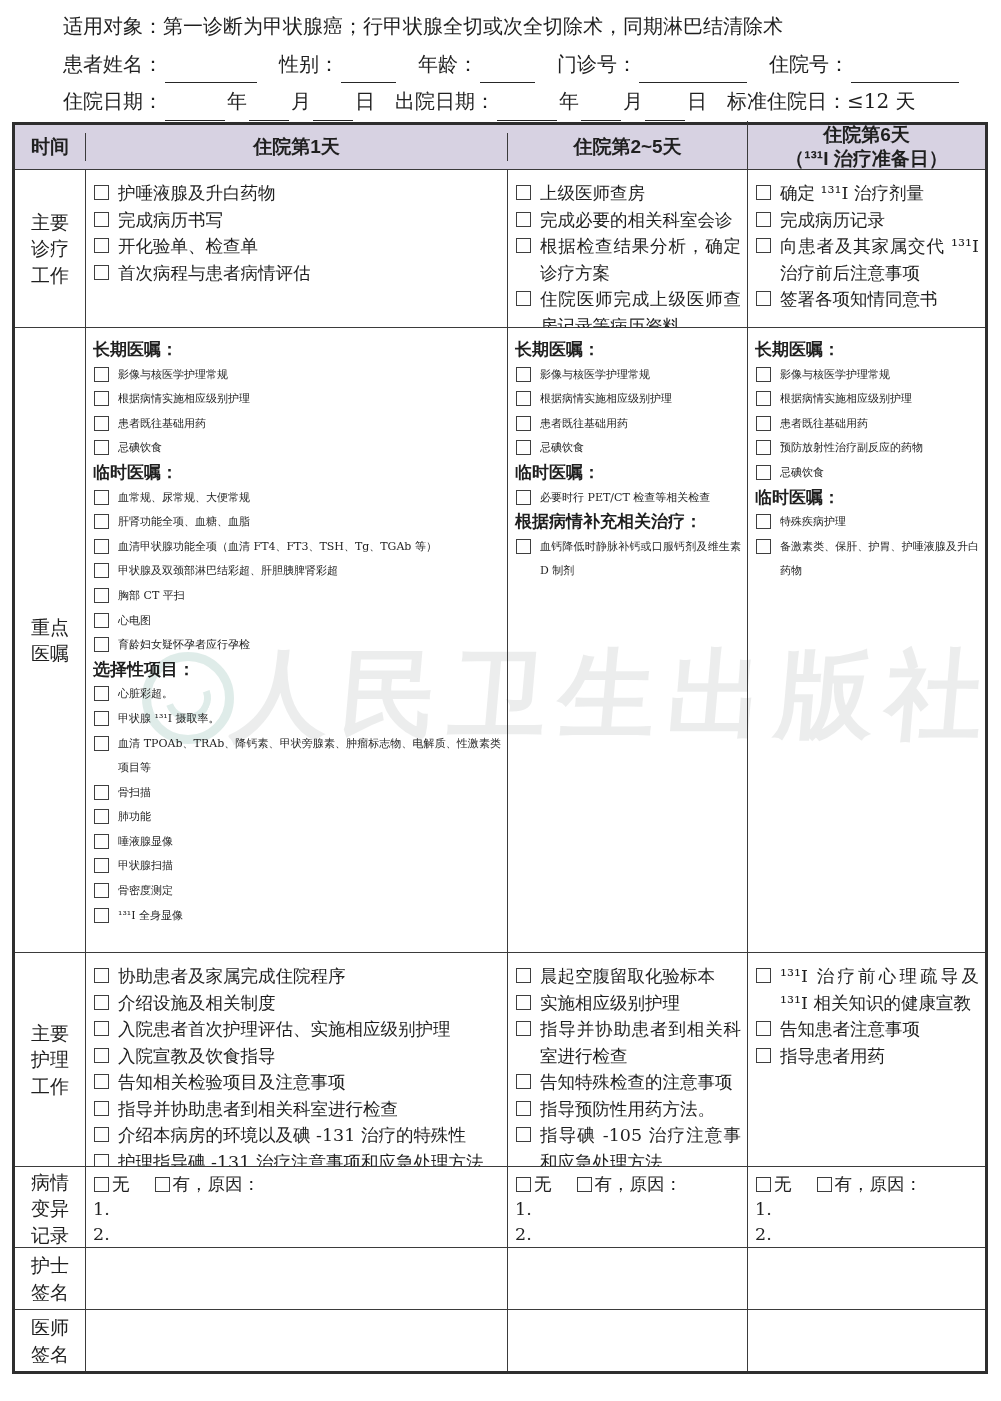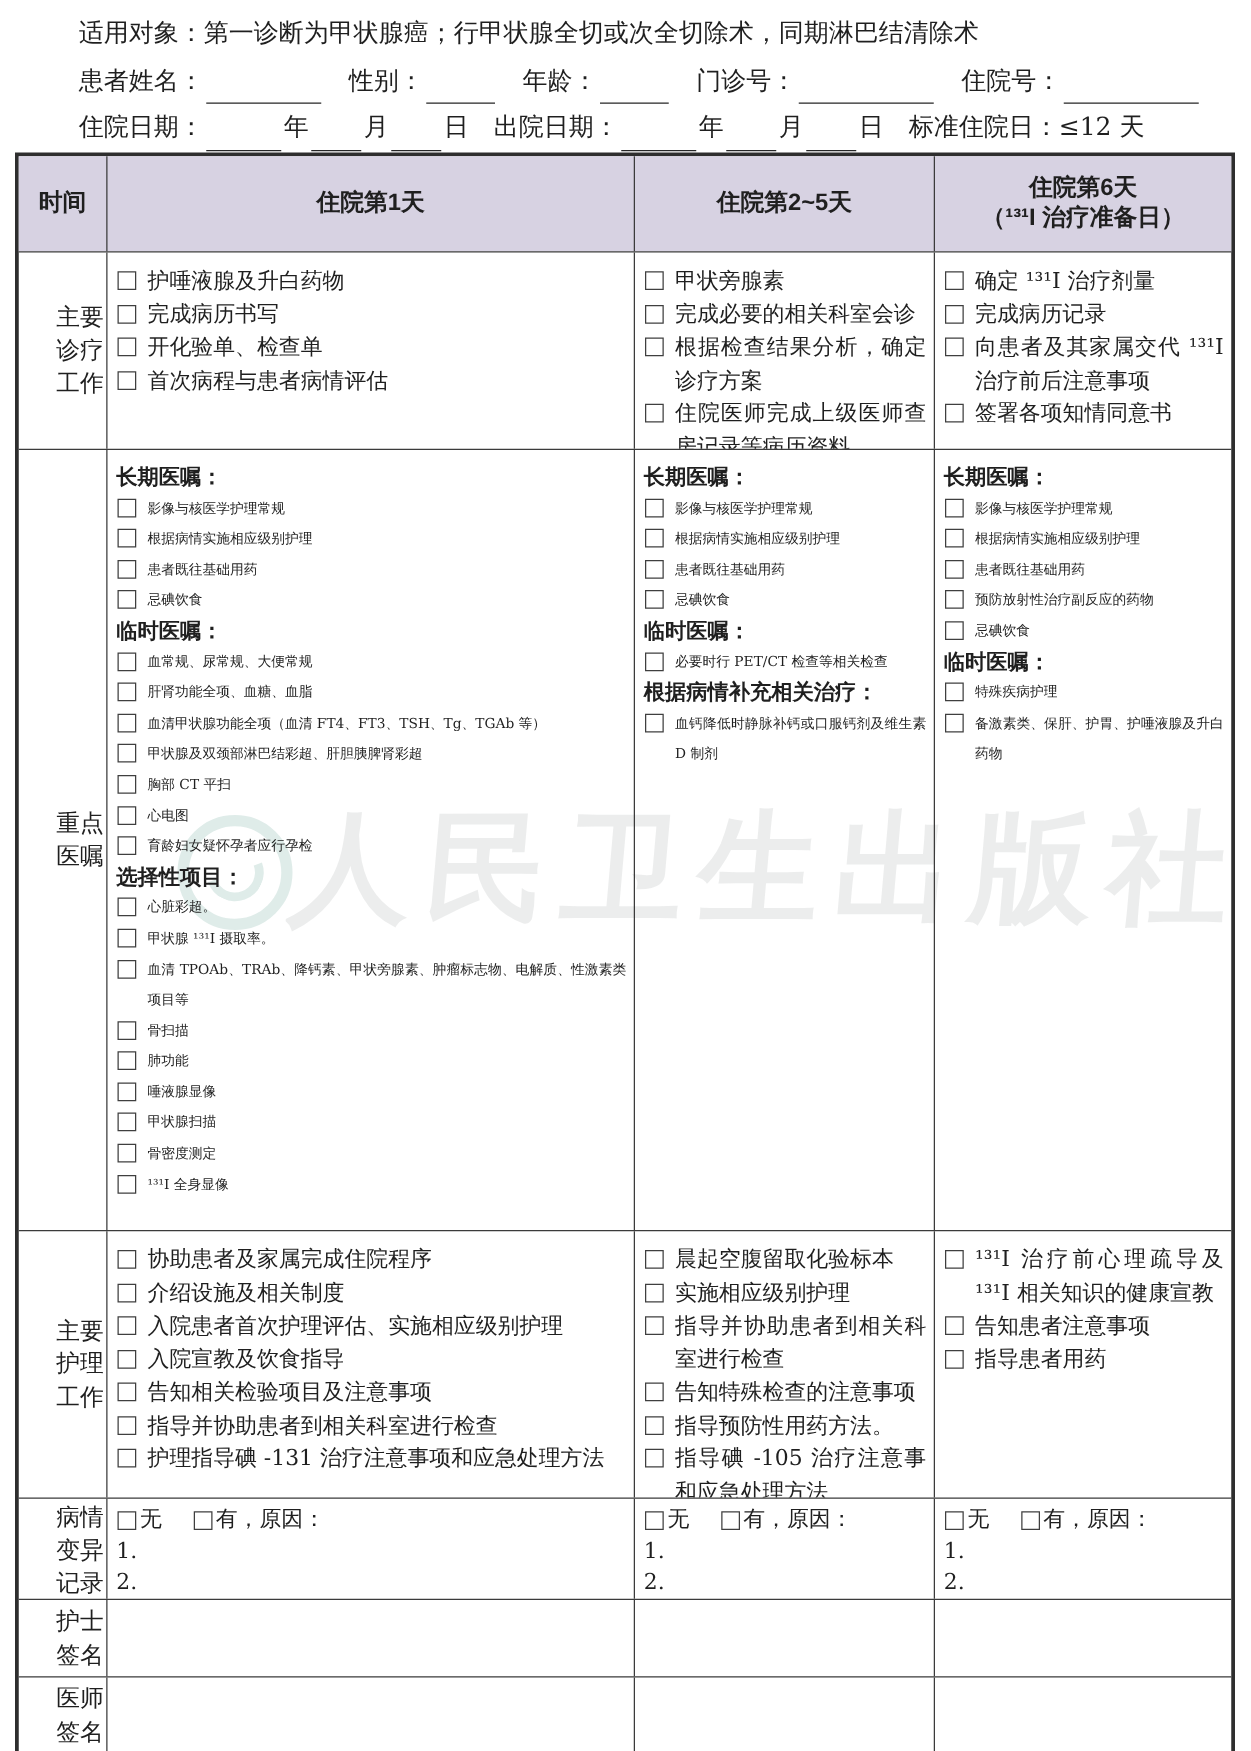--- a/index.html
+++ b/index.html
@@ -34,30 +34,30 @@
     border:7px solid var(--logo);border-left-color:transparent;border-top-color:transparent;
     transform:rotate(25deg);
   }
   
   .ptable{
     position:absolute;left:12px;top:122px;width:976px;z-index:1;
     border:3px solid #2e2e2e;box-sizing:border-box;background:transparent;
   }
   .trow{display:flex;box-sizing:border-box;}
   .trow + .trow{border-top:1px solid var(--border);}
-  .trow.header{height:76px;background:var(--header-bg);}
+  .trow.header{height:44px;background:var(--header-bg);align-items:center;}
   .row-diagnosis-work{height:158px;}
   .row-key-orders{height:625px;}
   .row-nursing-work{height:214px;}
   .row-variation-record{height:81px;}
   .row-nurse-signature{height:62px;}
   .row-doctor-signature{height:62px;}
   .tcell{box-sizing:border-box;padding:10px 6px 4px 7px;overflow:hidden;}
   .tcell + .tcell{border-left:1px solid var(--border);}
-  .lbl{width:70px;display:flex;flex-direction:column;justify-content:center;align-items:flex-end;
+  .lbl{width:70px;display:flex;flex-direction:column;justify-content:center;align-items:center;
        font-size:19px;line-height:26.5px;padding:2px;}
   .c1{width:422px;}
   .c2{width:240px;}
   .c3{flex:1;}
   .hcell{display:flex;flex-direction:column;justify-content:center;align-items:center;
          font-family:"Liberation Sans","DejaVu Sans",sans-serif;font-weight:600;
          font-size:19px;line-height:24px;padding:2px;}
   
   .item{font-size:17.5px;line-height:26.5px;display:flex;align-items:flex-start;}
   .row-key-orders .item{line-height:24.6px;font-size:11px;}
@@ -120,21 +120,21 @@
             <span class="item-text">开化验单、检查单</span>
           </div>
           <div class="item cbi">
             <span class="checkbox"></span>
             <span class="item-text">首次病程与患者病情评估</span>
           </div>
         </div>
         <div class="tcell c2">
           <div class="item cbi">
             <span class="checkbox"></span>
-            <span class="item-text">甲状旁腺素</span>
+            <span class="item-text">上级医师查房</span>
           </div>
           <div class="item cbi">
             <span class="checkbox"></span>
             <span class="item-text">完成必要的相关科室会诊</span>
           </div>
           <div class="item cbi">
             <span class="checkbox"></span>
             <span class="item-text">根据检查结果分析，确定诊疗方案</span>
           </div>
           <div class="item cbi">
@@ -336,20 +336,24 @@
             <span class="checkbox"></span>
             <span class="item-text">入院宣教及饮食指导</span>
           </div>
           <div class="item cbi">
             <span class="checkbox"></span>
             <span class="item-text">告知相关检验项目及注意事项</span>
           </div>
           <div class="item cbi">
             <span class="checkbox"></span>
             <span class="item-text">指导并协助患者到相关科室进行检查</span>
+          </div>
+          <div class="item cbi">
+            <span class="checkbox"></span>
+            <span class="item-text">介绍本病房的环境以及碘 -131 治疗的特殊性</span>
           </div>
           <div class="item cbi">
             <span class="checkbox"></span>
             <span class="item-text">护理指导碘 -131 治疗注意事项和应急处理方法</span>
           </div>
         </div>
         <div class="tcell c2">
           <div class="item cbi">
             <span class="checkbox"></span>
             <span class="item-text">晨起空腹留取化验标本</span>

